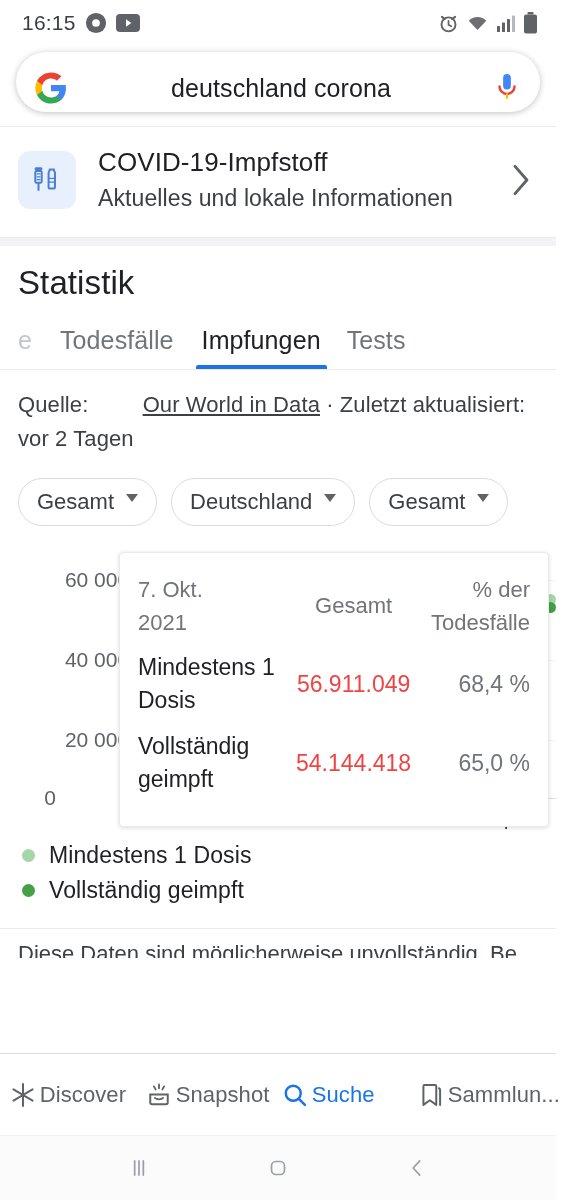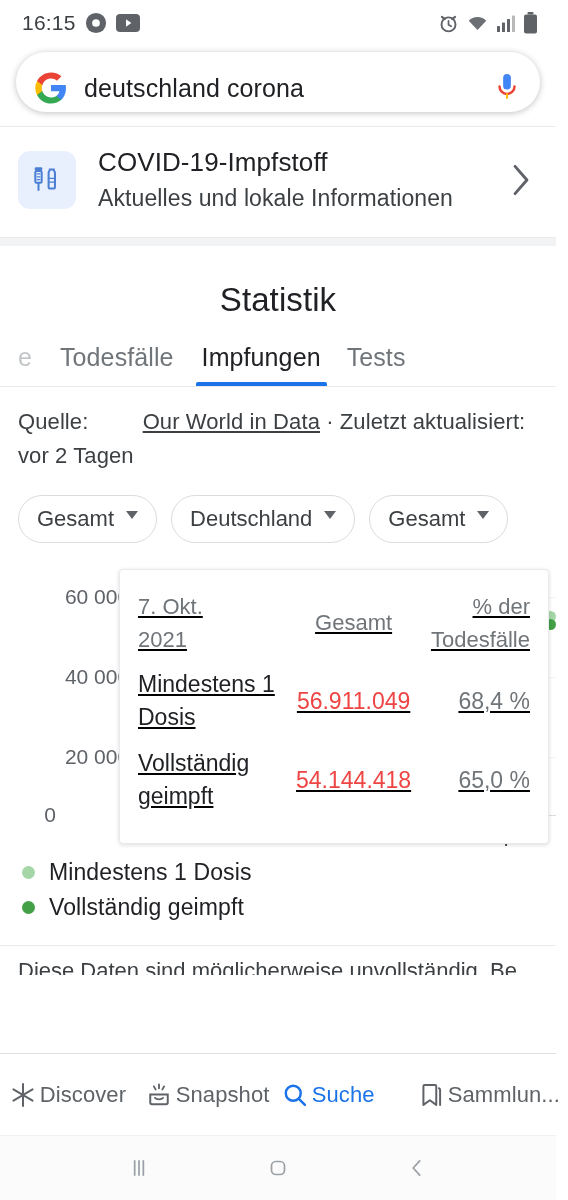--- a/index.html
+++ b/index.html
@@ -20,21 +20,21 @@
   .sb-left { display: flex; align-items: center; gap: 9px; }
   .sb-time { font-size: 21px; color: #3c4043; letter-spacing: .2px; }
   .sb-right { display: flex; align-items: center; gap: 7px; }
   .ic { display: inline-flex; align-items: center; justify-content: center; }
 
   
   .searchwrap { padding: 6px 16px 14px 16px; background: #fff; }
   .searchbar {
     height: 60px; border-radius: 32px; background: #ffffff;
     box-shadow: 0 1px 6px rgba(32,33,36,.28);
-    display: flex; align-items: center; padding: 12px 20px 0 18px; gap: 16px;
+    display: flex; align-items: center; padding: 12px 20px 0 18px; gap: 16px; text-align: center;
   }
   .searchtext {
     flex: 1; font-size: 25px; color: #202124; letter-spacing: .1px;
     white-space: nowrap; overflow: hidden;
   }
 
   .thickdiv { height: 9px; background: #f1f3f4; border-top: 1px solid #ebebeb; }
   .hairline { height: 1px; background: #ebebeb; }
 
   
@@ -46,21 +46,21 @@
     width: 58px; height: 58px; min-width: 58px; border-radius: 12px;
     background: #e8f0fe; display: flex; align-items: center; justify-content: center;
     margin-right: 22px;
   }
   .covidtext { flex: 1; }
   .covid-title { font-size: 26px; color: #202124; line-height: 1.38; letter-spacing: .1px; }
   .covid-sub { font-size: 23px; color: #3c4043; line-height: 1.48; letter-spacing: .1px; }
   .chevron { width: 34px; display: flex; justify-content: center; color: #5f6368; }
 
   
-  .stat-head { padding: 35px 18px 10px 18px; text-align: center; }
+  .stat-head { padding: 18px 18px 10px 18px; }
   .stat-title { font-size: 33px; color: #202124; font-weight: 400; letter-spacing: .1px; }
 
   .tabs {
     display: flex; align-items: flex-end; gap: 0;
     padding: 0 0 0 18px; position: relative; height: 58px;
     border-bottom: 1px solid #ebebeb;
   }
   .tab {
     font-size: 25px; color: #70757a; padding: 0 0 14px 0;
     white-space: nowrap; letter-spacing: .1px; position: relative;
@@ -112,21 +112,21 @@
   .xlab { position: absolute; font-size: 21px; color: #3c4043; transform: translateX(-50%); }
   .dot-marker {
     position: absolute; width: 11px; height: 11px; border-radius: 50%;
   }
 
   
   .tooltip {
     position: absolute; left: 119px; top: 10px; width: 430px; height: 275px;
     background: #ffffff; border: 1px solid #e8eaed; border-radius: 4px;
     box-shadow: 0 1px 4px rgba(0,0,0,.14);
-    padding: 14px 18px 10px 18px; z-index: 5; text-decoration: underline;
+    padding: 14px 18px 10px 18px; z-index: 5;
   }
   .tt-table { width: 100%; border-collapse: collapse; }
   .tt-table td { vertical-align: middle; padding: 6px 0; }
   .tt-h-date { font-size: 22px; color: #70757a; line-height: 1.5; width: 40%; }
   .tt-h-mid { font-size: 22px; color: #70757a; text-align: center; width: 30%; }
   .tt-h-right { font-size: 22px; color: #70757a; text-align: right; width: 30%; line-height: 1.5; }
   .tt-label { font-size: 23px; color: #202124; line-height: 1.45; }
   .tt-val { font-size: 23px; color: #ef4444; text-align: center; white-space: nowrap; }
   .tt-pct { font-size: 23px; color: #70757a; text-align: right; white-space: nowrap; }
 

